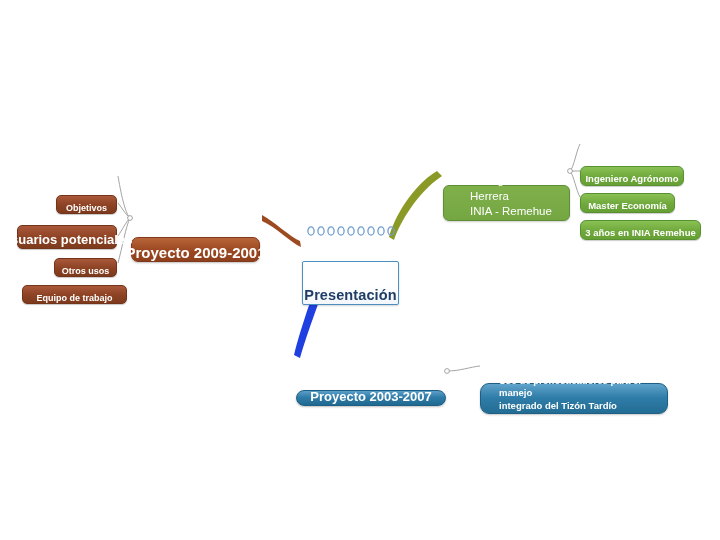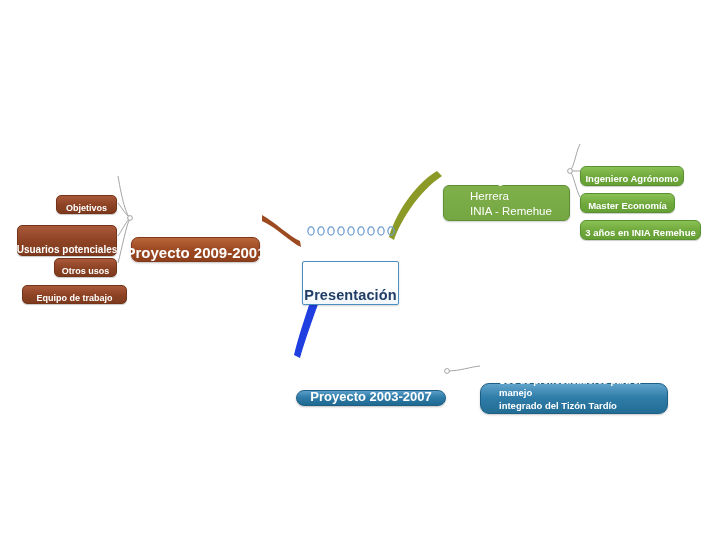--- a/index.html
+++ b/index.html
@@ -188,21 +188,21 @@
   </div>
 
   <div class="node brown-main" style="left:131px; top:205px; width:129px; height:25px; font-size:15px;">
     <span>Proyecto 2009-2001</span>
   </div>
 
   <div class="node brown-sub" style="left:56px; top:163px; width:61px; height:19px; font-size:9px;">
     <span>Objetivos</span>
   </div>
 
-  <div class="node brown-sub" style="left:17px; top:193px; width:100px; height:31px; font-size:10px;">
+  <div class="node brown-sub" style="left:17px; top:193px; width:100px; height:24px; font-size:13px;">
     <span>Usuarios potenciales</span>
   </div>
 
   <div class="node brown-sub" style="left:54px; top:226px; width:63px; height:19px; font-size:9px;">
     <span>Otros usos</span>
   </div>
 
   <div class="node brown-sub" style="left:22px; top:253px; width:105px; height:19px; font-size:9px;">
     <span>Equipo de trabajo</span>
   </div>

